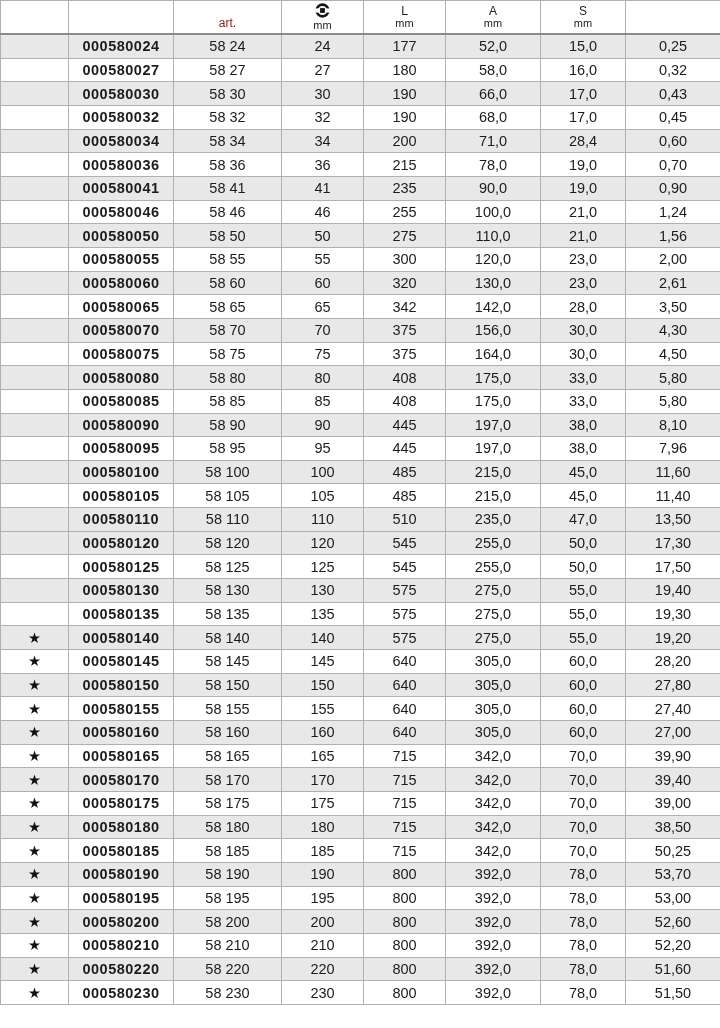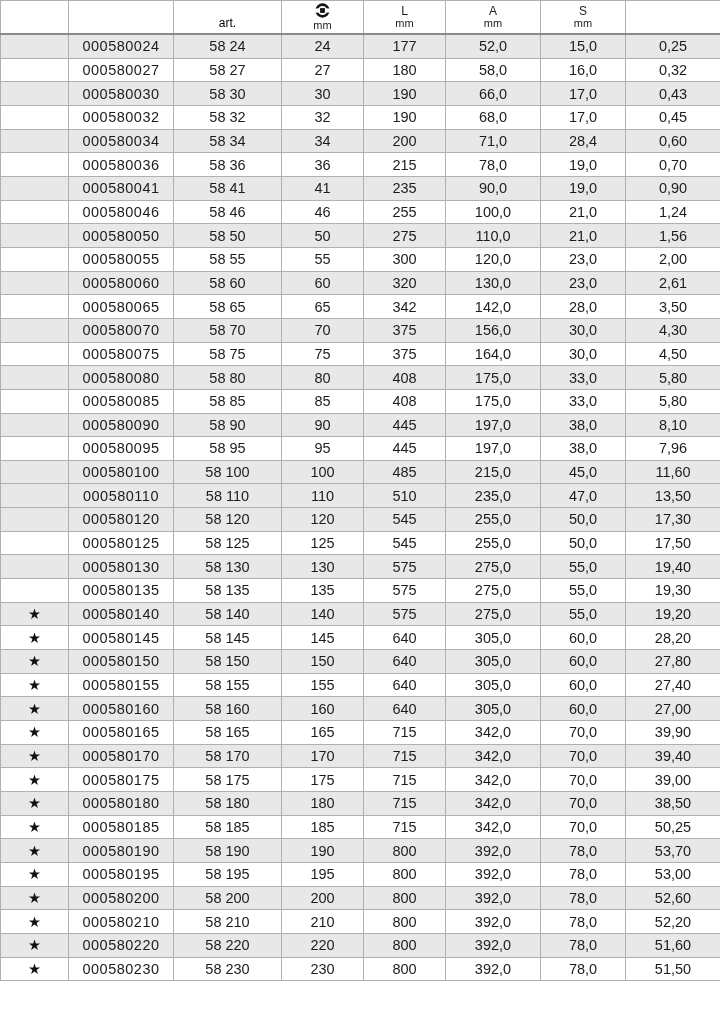--- a/index.html
+++ b/index.html
@@ -25,25 +25,25 @@
   .spec thead th {
     background: #ffffff;
     height: 32px;
     border-bottom: 2px solid #8a8a8a;
     font-weight: normal;
   }
   .th-stack { display: flex; flex-direction: column; justify-content: center; align-items: center; height: 32px; line-height: 12px; }
   .th-stack.bottom { justify-content: flex-end; padding-bottom: 4px; box-sizing: border-box; }
   .dim-letter { font-size: 12px; color: #1c1c1c; }
   .unit-label { font-size: 11px; color: #1c1c1c; text-align: center; }
-  .art-label  { font-size: 12px; color: #000000; }
+  .art-label  { font-size: 12px; color: #7f1d1d; }
 
   .spec tbody td { height: 22.67px; font-size: 14.5px; }
   .spec tbody tr.zebra td { background: #e8e8e8; }
-  .ean-cell { font-weight: normal; letter-spacing: 0.5px; }
+  .ean-cell { font-weight: bold; letter-spacing: 0.5px; }
   .star-cell { font-size: 11.5px; color: #111; }
 
   
   .ean-icon { display: inline-block; width: 26px; }
   .ean-icon .label-part {
     width: 16px; height: 12px; background: #c3c3c3; border-radius: 2px;
     margin: 0 auto; position: relative;
   }
   .ean-icon .label-part::after {
     content: ""; position: absolute; left: 4px; top: 3px; width: 8px; height: 6px; background: #ffffff;
@@ -300,20 +300,30 @@
       <tr class="zebra">
         <td class="star-cell"></td>
         <td class="ean-cell">000580100</td>
         <td class="art-cell">58 100</td>
         <td class="num-cell">100</td>
         <td class="num-cell">485</td>
         <td class="num-cell">215,0</td>
         <td class="num-cell">45,0</td>
         <td class="num-cell">11,60</td>
       </tr>
+      <tr>
+        <td class="star-cell"></td>
+        <td class="ean-cell">000580105</td>
+        <td class="art-cell">58 105</td>
+        <td class="num-cell">105</td>
+        <td class="num-cell">485</td>
+        <td class="num-cell">215,0</td>
+        <td class="num-cell">45,0</td>
+        <td class="num-cell">11,40</td>
+      </tr>
       <tr class="zebra">
         <td class="star-cell"></td>
         <td class="ean-cell">000580110</td>
         <td class="art-cell">58 110</td>
         <td class="num-cell">110</td>
         <td class="num-cell">510</td>
         <td class="num-cell">235,0</td>
         <td class="num-cell">47,0</td>
         <td class="num-cell">13,50</td>
       </tr>

